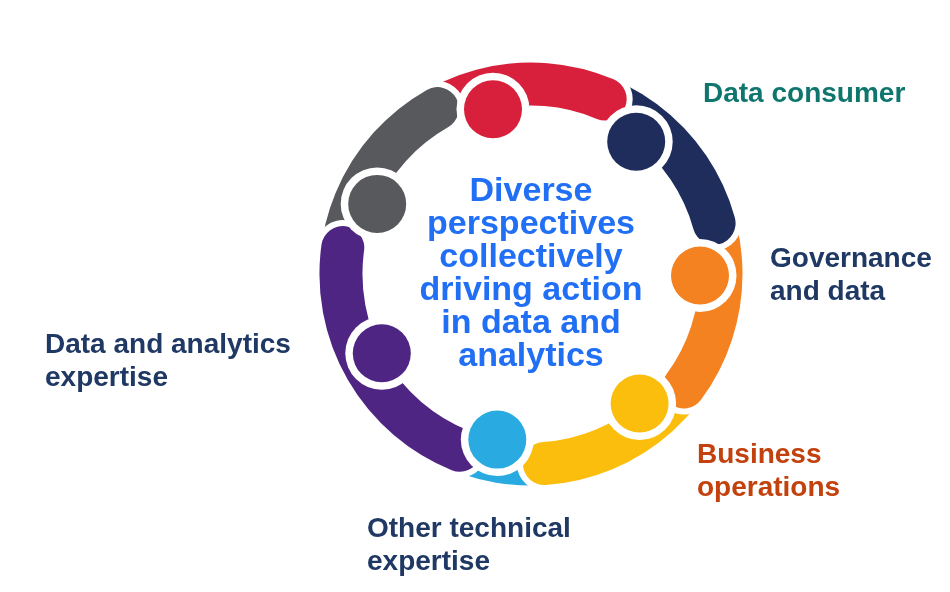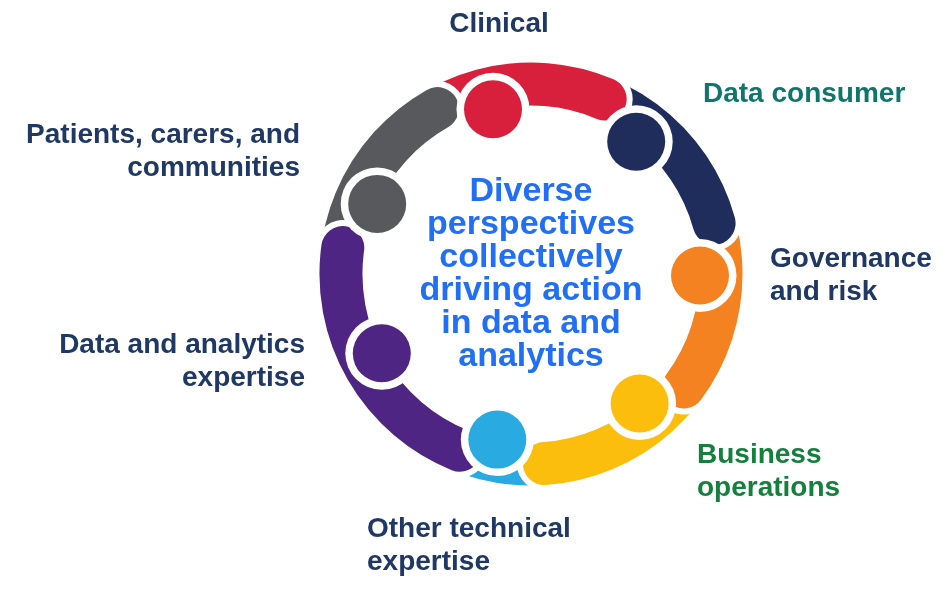--- a/index.html
+++ b/index.html
@@ -17,21 +17,21 @@
     font-size:28px;
     line-height:33px;
     white-space:pre-line;
     letter-spacing:0px;
   }
   .lbl-clinical{left:399px;top:6px;width:200px;text-align:center;}
   .lbl-data-consumer{left:703px;top:76px;}
   .lbl-governance{left:770px;top:241px;}
   .lbl-business{left:697px;top:437px;}
   .lbl-other{left:367px;top:511px;}
-  .lbl-analytics{left:45px;top:327px;width:260px;text-align:right;}
+  .lbl-analytics{left:45px;top:327px;width:260px;text-align:left;}
   .lbl-patients{left:10px;top:117px;width:290px;text-align:right;}
   .center-text{
     position:absolute;
     left:401px;top:173px;width:260px;
     text-align:center;
     font-weight:bold;
     font-size:34px;
     line-height:33px;
     white-space:pre-line;
   }
@@ -72,32 +72,29 @@
       <circle cx="381.8" cy="353.3" r="29" fill="#4F2583"></circle>
     </svg>
 
   <div class="center-text" style="color: rgb(33, 111, 244);">Diverse
 perspectives
 collectively
 driving action
 in data and
 analytics</div>
 
-  <div class="lbl lbl-clinical" style="color: rgb(31, 56, 100);">Clinical</div>
 
   <div class="lbl lbl-data-consumer" style="color: #0f766e;">Data consumer</div>
 
   <div class="lbl lbl-governance" style="color: rgb(31, 56, 100);">Governance
-and risk</div>
+and data</div>
 
-  <div class="lbl lbl-business" style="color: #15803d;">Business
+  <div class="lbl lbl-business" style="color: #c2410c;">Business
 operations</div>
 
   <div class="lbl lbl-other" style="color: rgb(31, 56, 100);">Other technical
 expertise</div>
 
   <div class="lbl lbl-analytics" style="color: rgb(31, 56, 100);">Data and analytics
 expertise</div>
 
-  <div class="lbl lbl-patients" style="color: rgb(31, 56, 100);">Patients, carers, and
-communities</div>
 
 </div>
 
 </body></html>

